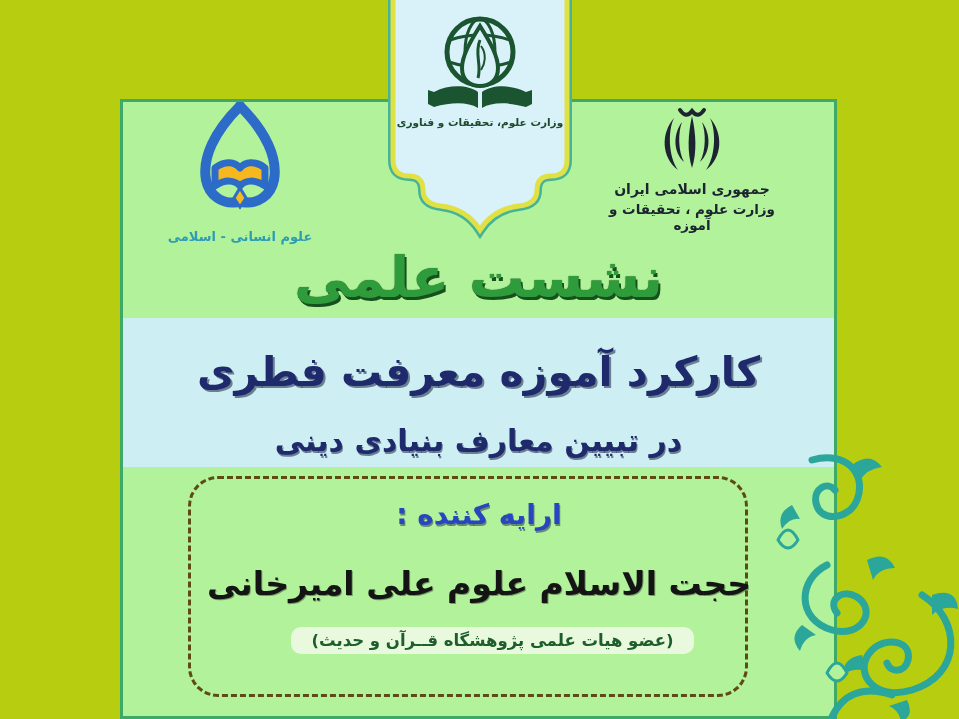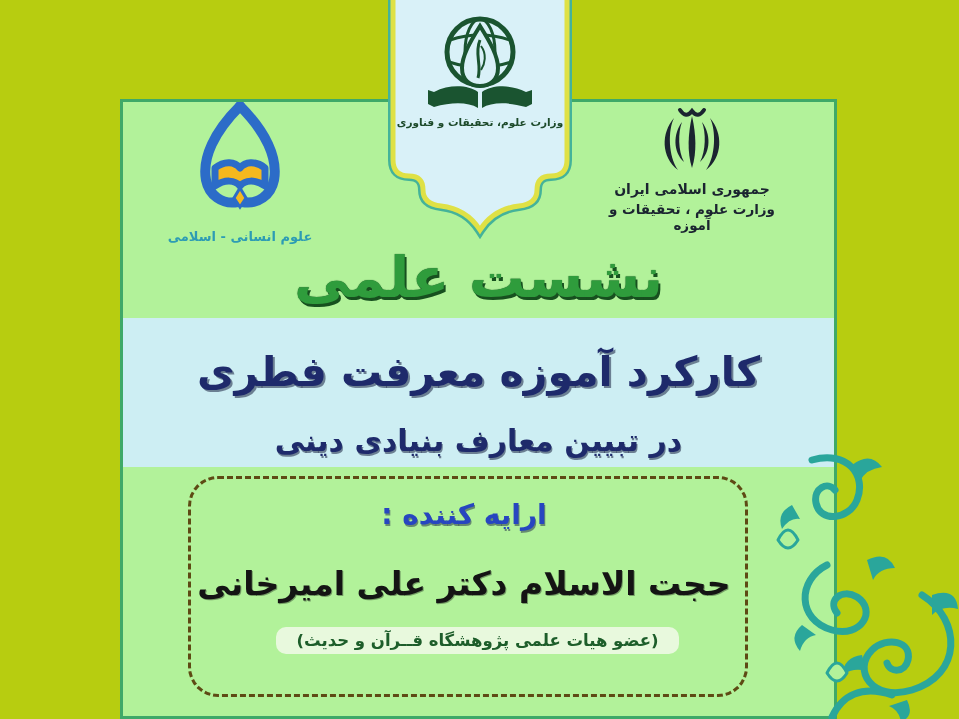--- a/index.html
+++ b/index.html
@@ -13,21 +13,21 @@
   }
   *{margin:0;padding:0;box-sizing:border-box;}
   html,body{width:959px;height:719px;overflow:hidden;}
   body{font-family:"DejaVu Sans",sans-serif;background:#fff;}
   .poster{position:relative;width:959px;height:719px;background:var(--bg,#b7cd10);overflow:hidden;}
   .panel{position:absolute;left:120px;top:99px;width:717px;height:620px;
          background:var(--panel);border:3px solid var(--panel-border);}
   .band{position:absolute;left:123px;top:318px;width:711px;height:149px;background:var(--band);}
   .abs{position:absolute;text-align:center;}
   .ctr-panel{left:120px;width:717px;margin-top:13px;}
-  .ctr-box{left:184px;width:560px;}
+  .ctr-box{left:199px;width:560px;}
 
   .tab-svg{position:absolute;left:385px;top:0;width:190px;height:250px;}
   .tab-outline-path{fill:none;stroke:var(--tab-outline);stroke-width:10;}
   .tab-border-path{fill:var(--tab-fill);stroke:var(--tab-border);stroke-width:5;}
 
   .emblem-svg{position:absolute;left:424px;top:12px;width:112px;height:104px;}
   .emblem-stroke{fill:none;stroke:var(--emblem-green);}
   .emblem-fill{fill:var(--emblem-green);}
   .emblem-dome{fill:var(--tab-fill);stroke:var(--emblem-green);stroke-width:4;}
 
@@ -115,21 +115,21 @@
   </svg>
   <div class="abs iran-caption1">جمهوری اسلامی ایران</div>
   <div class="abs iran-caption2">وزارت علوم ، تحقیقات و آموزه</div>
 
   <div class="abs ctr-panel event-title">نشست علمی</div>
   <div class="abs ctr-panel topic2">در تبیین معارف بنیادی دینی</div>
   <div class="abs ctr-panel topic1">کارکرد آموزه معرفت فطری</div>
 
   <div class="presenter-box"></div>
   <div class="abs ctr-box presenter-heading">ارایه کننده :</div>
-  <div class="abs ctr-box presenter-name">حجت الاسلام دکتر علی امیرخانی</div>
+  <div class="abs ctr-box presenter-name">حجت الاسلام علوم علی امیرخانی</div>
   <div class="abs ctr-box pill-row">
     <span class="pill">(عضو هیات علمی پژوهشگاه قــرآن و حدیث)</span>
   </div>
 
   <svg class="ornament-svg" viewBox="0 0 187 274">
     <path class="orn-stroke" d="M40,15 C75,5 95,30 85,55 C77,75 48,78 44,58 C41,43 56,36 63,45"></path>
     <path class="orn-leaf" d="M80,20 q18,-14 30,2 q-16,2 -22,14 z"></path>
     <path class="orn-leaf" d="M20,60 q-16,8 -10,24 q8,-12 18,-10 z"></path>
     <path class="orn-flower" d="M6,95 q10,-20 20,0 q-5,8 -10,8 q-5,0 -10,-8 z"></path>
     <path class="orn-stroke" d="M55,120 C25,135 25,175 60,185 C90,193 105,165 85,152 C70,143 55,155 65,168"></path>

